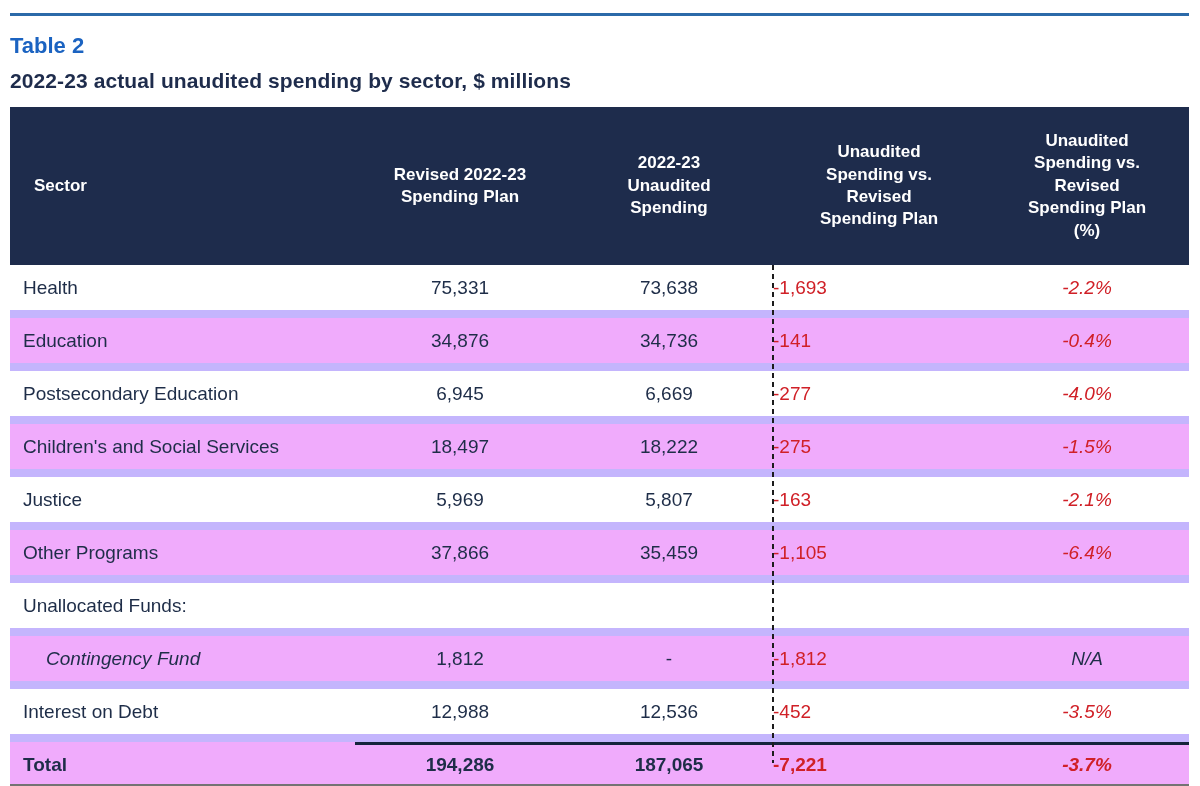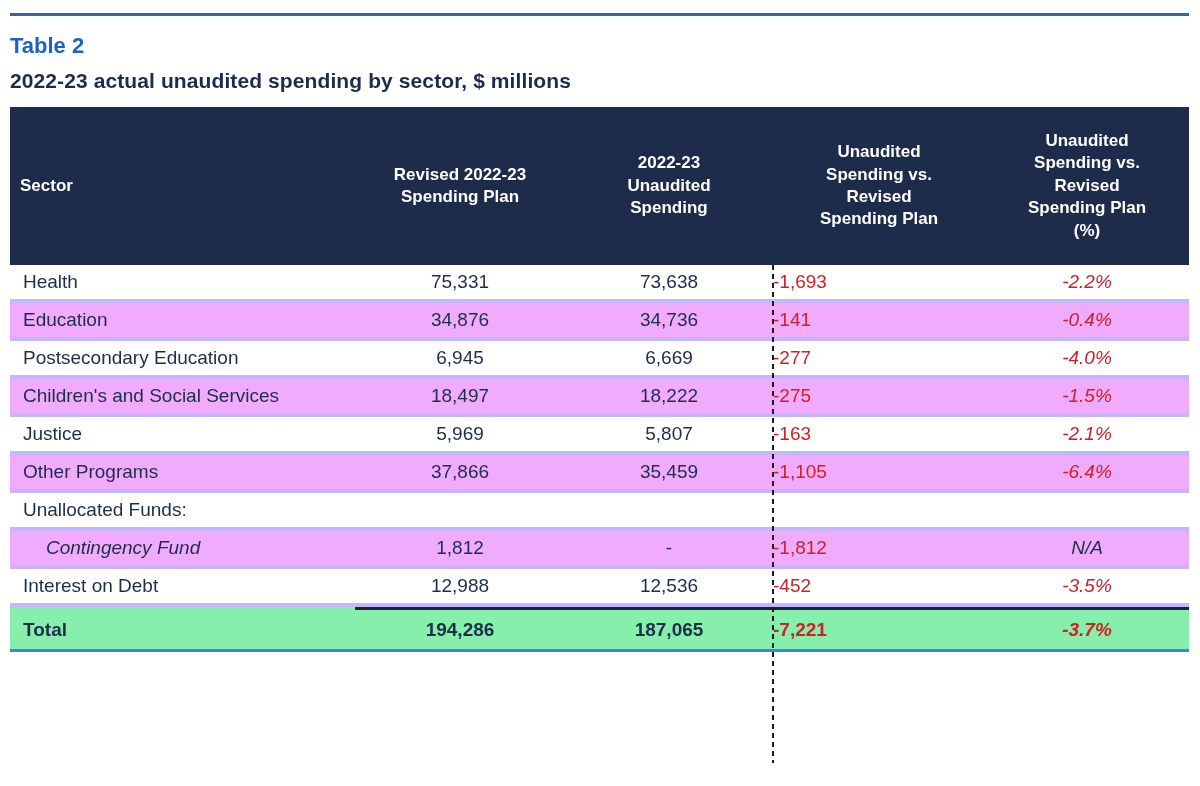--- a/index.html
+++ b/index.html
@@ -12,37 +12,37 @@
   .page-subtitle { margin:10px 0 0 10px; font-size:21px; font-weight:700; color:#1e2c4c; letter-spacing:0.1px; }
 
   .table-wrap { position:relative; margin:14px 11px 0 10px; }
 
   table { border-collapse:separate; border-spacing:0; width:1179px; table-layout:fixed; }
   col.c1 { width:345px; } col.c2 { width:210px; } col.c3 { width:208px; }
   col.c4 { width:212px; } col.c5 { width:204px; }
 
   thead th { background:#1e2c4c; color:#ffffff; font-weight:700; font-size:17px;
              height:158px; vertical-align:middle; text-align:center; line-height:1.32; }
-  thead th.h-sector { text-align:left; padding-left:10px; }
+  thead th.h-sector { text-align:left; padding-left:24px; }
   .hwrap { margin:0 auto; }
   .hw2 { max-width:165px; } .hw3 { max-width:100px; } .hw4 { max-width:132px; } .hw5 { max-width:132px; }
 
-  tbody td { height:38px; vertical-align:middle; font-size:19px; color:#1e2d48;
-             border-bottom:4px solid #c4b5fd; background:#ffffff; }
+  tbody td { height:53px; vertical-align:middle; font-size:19px; color:#1e2d48;
+             border-bottom:8px solid #c4b5fd; background:#ffffff; }
   tbody tr.stripe td { background:#f0abfc; }
 
   td.c-sector { text-align:left; padding-left:13px; }
   td.c-sector.indent { padding-left:36px;font-style:italic; }
   td.c-num  { text-align:center; }
   td.c-diff { text-align:left; color:#d02027; }
   td.c-pct  { text-align:center; color:#d02027; font-style:italic; }
   td.c-pct.na { color:#1e2d48; }
 
-  tr.total-row td { background:#86efac; font-weight:700; height:45px;
-                    border-top:3px solid transparent; border-bottom:3px solid #3b82f6; }
+  tr.total-row td { background:#f0abfc; font-weight:700; height:45px;
+                    border-top:3px solid transparent; border-bottom:3px solid #737373; }
   tr.total-row td.topline { border-top-color:#16243c; }
 
   .dash-divider { position:absolute; left:762px; top:158px; width:2px; height:498px;
                   background:repeating-linear-gradient(to bottom, #1c1c1c 0 5px, transparent 5px 9px);
                   pointer-events:none; }
 </style>
 </head>
 <body>
 
 <div class="top-rule"></div>

